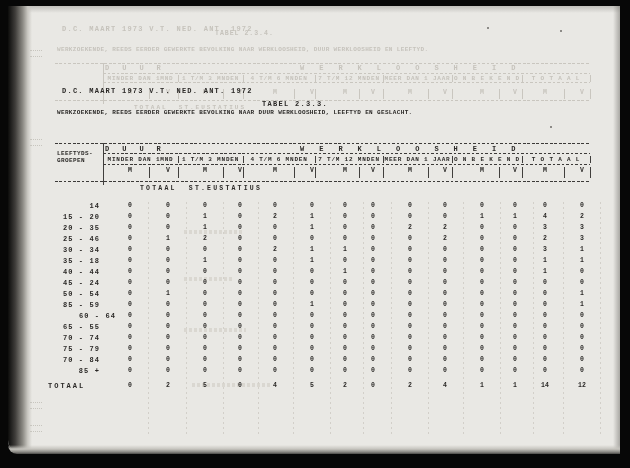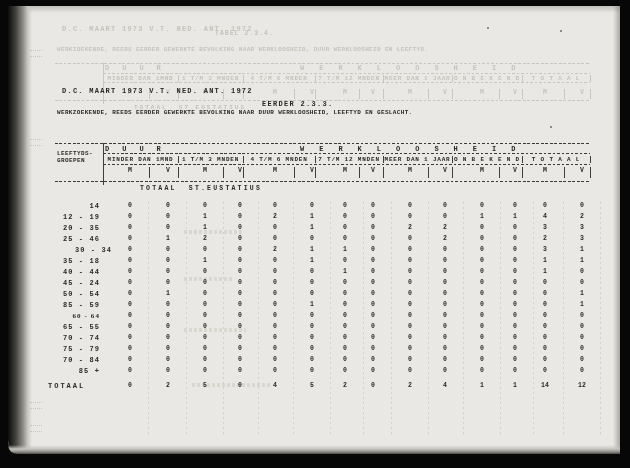--- a/index.html
+++ b/index.html
@@ -148,21 +148,21 @@
         <div class="smudge" style="left: 176px; top: 322px; width: 62px;"></div>
         <div class="smudge" style="left: 184px; top: 377px; width: 78px;"></div>
         <div class="mark" style="left: 22px; top: 44px;"></div>
         <div class="mark" style="left: 22px; top: 133px;"></div>
         <div class="mark" style="left: 22px; top: 396px;"></div>
         <div class="mark" style="left: 22px; top: 419px;"></div>
       </div>
   </div>
 
   <div class="t title">D.C. MAART 1973 V.T. NED. ANT. 1972</div>
-  <div class="t tabel">EERDER 2.3.3.</div>
+  <div class="t tabel">TABEL 2.3.3.</div>
   <div class="t subtitle">WERKZOEKENDE, REEDS EERDER GEWERKTE BEVOLKING NAAR DUUR WERKLOOSHEID, LEEFTYD EN GESLACHT.</div>
 
   <div id="tableHeader">
     <div class="t rowhdr"><span>LEEFTYDS-</span><br><span>GROEPEN</span></div>
   <div class="hline" style="left: 47px; top: 137px; width: 535px;"></div>
       <div class="hline" style="left: 95px; top: 147px; width: 487px;"></div>
       <div class="hline" style="left: 95px; top: 158px; width: 487px;"></div>
       <div class="hline" style="left: 47px; top: 175px; width: 535px;"></div>
       <div class="duur" style="left: 97px; top: 139px; letter-spacing: 13px;">DUUR</div>
       <div class="duur" style="left: 292px; top: 139px; letter-spacing: 15px;">WERKLOOSHEID</div>
@@ -227,21 +227,21 @@
         <div class="val" style="left: 328px; top: 0px;">0</div>
         <div class="val" style="left: 356px; top: 0px;">0</div>
         <div class="val" style="left: 393px; top: 0px;">0</div>
         <div class="val" style="left: 428px; top: 0px;">0</div>
         <div class="val" style="left: 465px; top: 0px;">0</div>
         <div class="val" style="left: 498px; top: 0px;">0</div>
         <div class="val" style="left: 528px; top: 0px;">0</div>
         <div class="val" style="left: 565px; top: 0px;">0</div>
       </div>
       <div class="" style="position: absolute; left: 0px; top: 207px; width: 612px; height: 10px;">
-        <div class="alabel" style="left: 40px; top: 0px; width: 52px;">12 - 19</div>
+        <div class="alabel" style="left: 40px; top: 0px; width: 52px;">15 - 20</div>
         <div class="val" style="left: 113px; top: 0px;">0</div>
         <div class="val" style="left: 151px; top: 0px;">0</div>
         <div class="val" style="left: 188px; top: 0px;">1</div>
         <div class="val" style="left: 223px; top: 0px;">0</div>
         <div class="val" style="left: 258px; top: 0px;">2</div>
         <div class="val" style="left: 295px; top: 0px;">1</div>
         <div class="val" style="left: 328px; top: 0px;">0</div>
         <div class="val" style="left: 356px; top: 0px;">0</div>
         <div class="val" style="left: 393px; top: 0px;">0</div>
         <div class="val" style="left: 428px; top: 0px;">0</div>
@@ -278,21 +278,21 @@
         <div class="val" style="left: 328px; top: 0px;">0</div>
         <div class="val" style="left: 356px; top: 0px;">0</div>
         <div class="val" style="left: 393px; top: 0px;">0</div>
         <div class="val" style="left: 428px; top: 0px;">2</div>
         <div class="val" style="left: 465px; top: 0px;">0</div>
         <div class="val" style="left: 498px; top: 0px;">0</div>
         <div class="val" style="left: 528px; top: 0px;">2</div>
         <div class="val" style="left: 565px; top: 0px;">3</div>
       </div>
       <div class="" style="position: absolute; left: 0px; top: 240px; width: 612px; height: 10px;">
-        <div class="alabel" style="left: 52px; top: 0px; width: 52px;">30 - 34</div>
+        <div class="alabel" style="left: 40px; top: 0px; width: 52px;">30 - 34</div>
         <div class="val" style="left: 113px; top: 0px;">0</div>
         <div class="val" style="left: 151px; top: 0px;">0</div>
         <div class="val" style="left: 188px; top: 0px;">0</div>
         <div class="val" style="left: 223px; top: 0px;">0</div>
         <div class="val" style="left: 258px; top: 0px;">2</div>
         <div class="val" style="left: 295px; top: 0px;">1</div>
         <div class="val" style="left: 328px; top: 0px;">1</div>
         <div class="val" style="left: 356px; top: 0px;">0</div>
         <div class="val" style="left: 393px; top: 0px;">0</div>
         <div class="val" style="left: 428px; top: 0px;">0</div>
@@ -380,21 +380,21 @@
         <div class="val" style="left: 328px; top: 0px;">0</div>
         <div class="val" style="left: 356px; top: 0px;">0</div>
         <div class="val" style="left: 393px; top: 0px;">0</div>
         <div class="val" style="left: 428px; top: 0px;">0</div>
         <div class="val" style="left: 465px; top: 0px;">0</div>
         <div class="val" style="left: 498px; top: 0px;">0</div>
         <div class="val" style="left: 528px; top: 0px;">0</div>
         <div class="val" style="left: 565px; top: 0px;">1</div>
       </div>
       <div class="" style="position: absolute; left: 0px; top: 306px; width: 612px; height: 10px;">
-        <div class="alabel" style="left: 40px; top: 0px; width: 52px; font-family: Liberation Serif, serif;">60 - 64</div>
+        <div class="alabel" style="left: 56px; top: 0px; width: 52px;">60 - 64</div>
         <div class="val" style="left: 113px; top: 0px;">0</div>
         <div class="val" style="left: 151px; top: 0px;">0</div>
         <div class="val" style="left: 188px; top: 0px;">0</div>
         <div class="val" style="left: 223px; top: 0px;">0</div>
         <div class="val" style="left: 258px; top: 0px;">0</div>
         <div class="val" style="left: 295px; top: 0px;">0</div>
         <div class="val" style="left: 328px; top: 0px;">0</div>
         <div class="val" style="left: 356px; top: 0px;">0</div>
         <div class="val" style="left: 393px; top: 0px;">0</div>
         <div class="val" style="left: 428px; top: 0px;">0</div>

